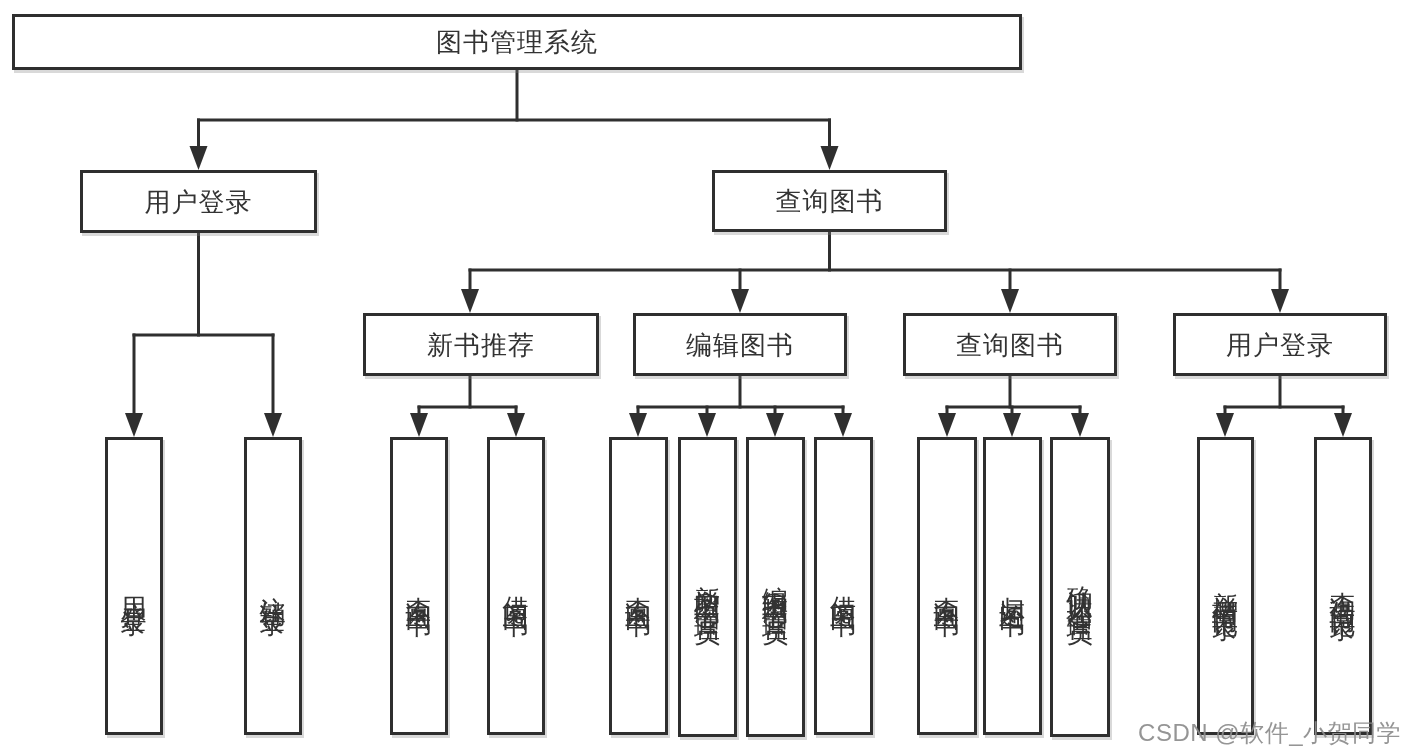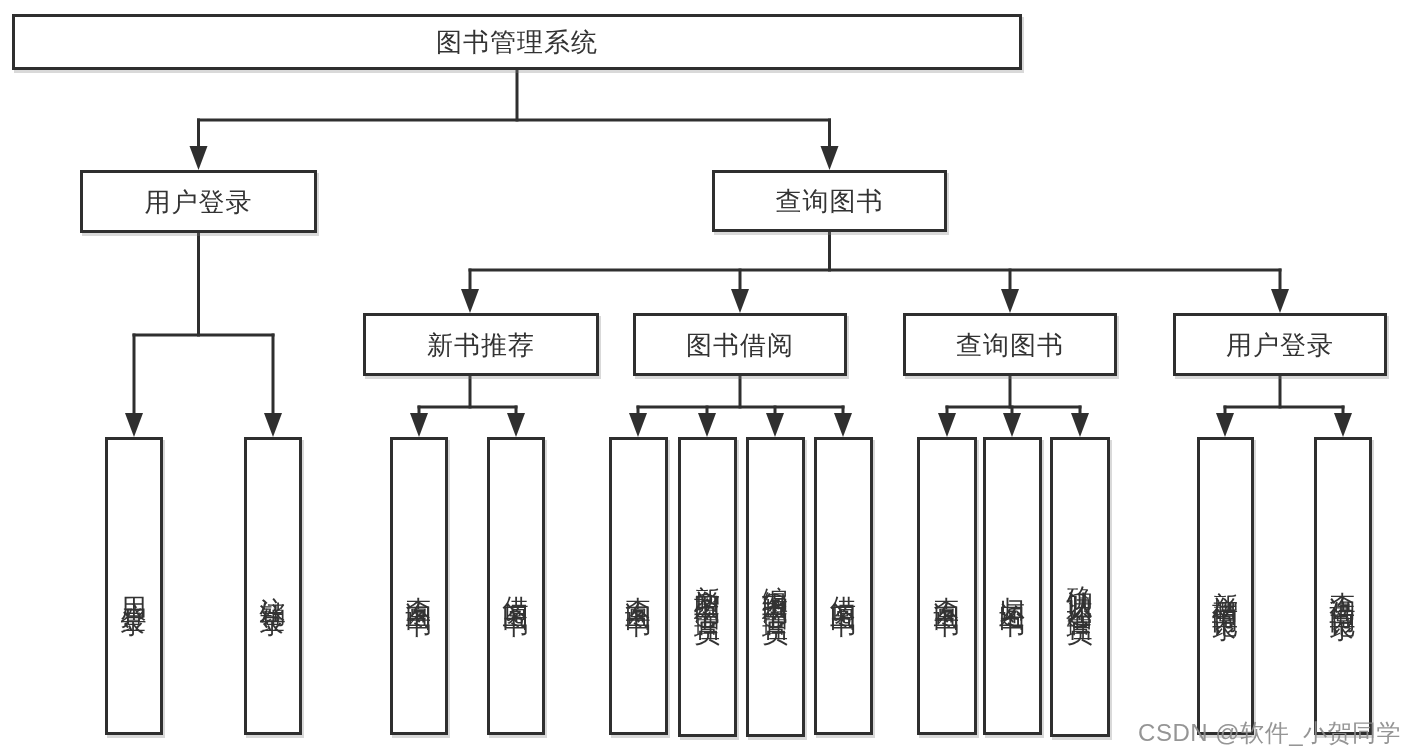--- a/index.html
+++ b/index.html
@@ -158,21 +158,21 @@
     <span>用户登录</span>
   </div>
   <div class="box" style="left:712px; top:170px; width:235px; height:62px;">
     <span>查询图书</span>
   </div>
 
   <div class="box" style="left:363px; top:313px; width:236px; height:63px;">
     <span>新书推荐</span>
   </div>
   <div class="box" style="left:633px; top:313px; width:214px; height:63px;">
-    <span>图书借阅</span>
+    <span>编辑图书</span>
   </div>
   <div class="box" style="left:903px; top:313px; width:214px; height:63px;">
     <span>查询图书</span>
   </div>
   <div class="box" style="left:1173px; top:313px; width:214px; height:63px;">
     <span>用户登录</span>
   </div>
 
   <div class="box vbox" style="left:105px; top:437px; width:58px; height:298px;">
     <span class="vtext">用户登录</span>

